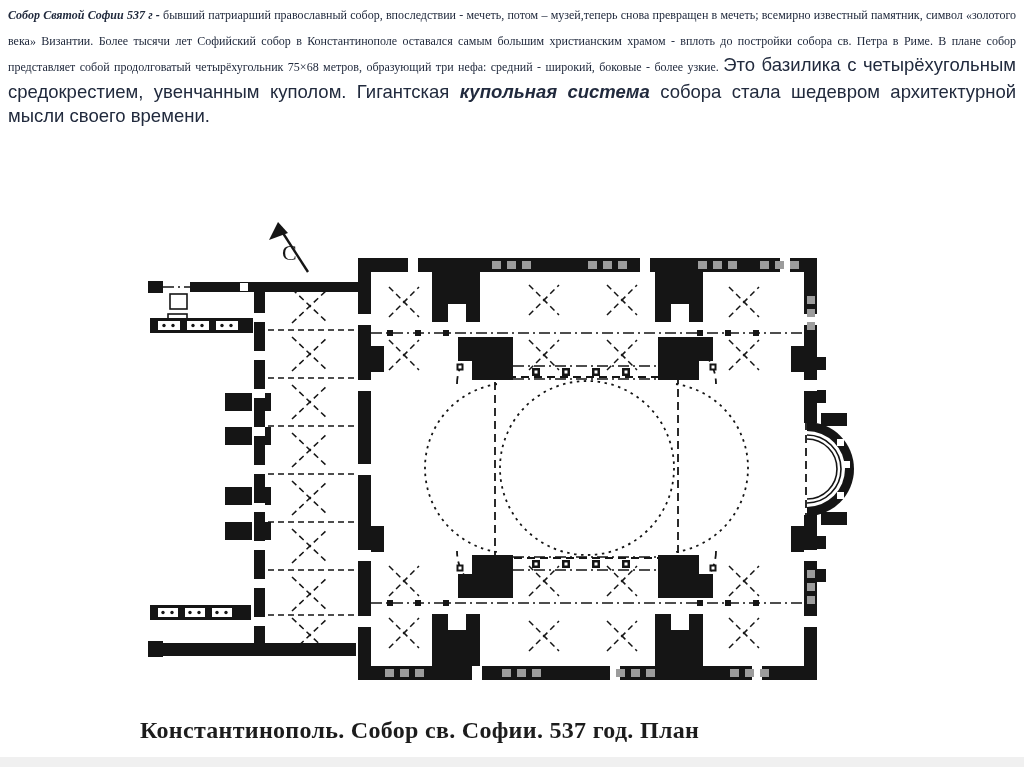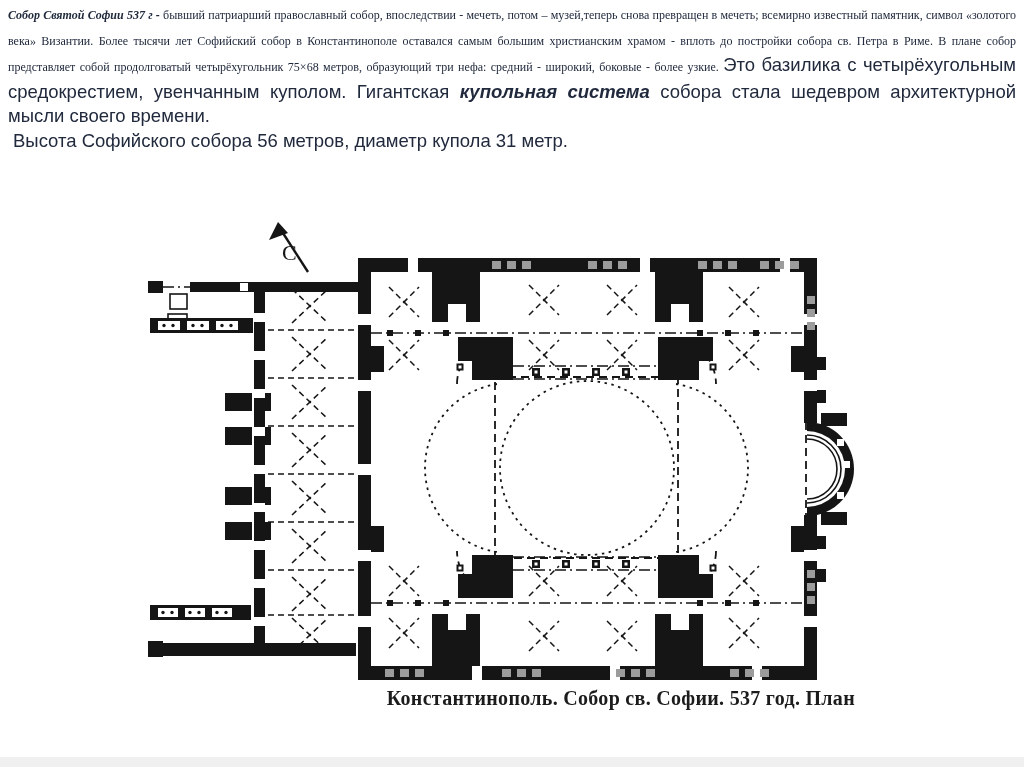--- a/index.html
+++ b/index.html
@@ -20,41 +20,40 @@
     color:var(--intro-text);
   }
   .intro p{margin:0;text-align:justify;line-height:23.6px;}
   .seg-serif{font-family:"Liberation Serif", serif;font-size:12px;}
   .seg-lead{font-weight:bold;font-style:italic;}
   .seg-sans{font-family:"Liberation Sans", sans-serif;font-size:18.5px;}
   .seg-sans-em{font-weight:bold;font-style:italic;}
   .intro p.line2{text-align:left;padding-left:5px;}
   .plan-svg{position:absolute;left:140px;top:218px;color:var(--plan-ink);}
   .caption{
-    position:absolute;left:140px;top:687px;width:715px;text-align:right;
-    font-family:"Liberation Serif", serif;font-weight:bold;font-size:20px;
+    position:absolute;left:140px;top:717px;width:715px;text-align:left;
+    font-family:"Liberation Serif", serif;font-weight:bold;font-size:24px;
     letter-spacing:0.3px;color:var(--caption-text);
   }
   .footer-bar{position:absolute;left:0;bottom:0;width:1024px;height:10px;background:var(--footer-bar);}
   
   .w{fill:currentColor;}
   .ln{stroke:currentColor;fill:none;stroke-width:1.6;}
   .dash{stroke-dasharray:8 5;stroke-width:1.8;}
   .dash2{stroke-dasharray:6 4;stroke-width:1.5;}
   .dot{stroke-dasharray:2.5 4.5;stroke-width:1.8;}
   .dashdot{stroke-dasharray:11 4 2 4;stroke-width:1.4;}
   .wh{fill:#ffffff;}
   .win{fill:#9c9c9c;}
 </style>
 </head>
 <body>
 
 <div class="intro">
   <p><span class="seg-serif seg-lead">Собор Святой Софии 537 г - </span><span class="seg-serif">бывший патриарший православный собор, впоследствии - мечеть, потом – музей,теперь снова превращен в мечеть; всемирно известный памятник, символ «золотого века» Византии. Более тысячи лет Софийский собор в Константинополе оставался самым большим христианским храмом - вплоть до постройки собора св. Петра в Риме. В плане собор представляет собой продолговатый четырёхугольник 75×68 метров, образующий три нефа: средний - широкий, боковые - более узкие. </span><span class="seg-sans">Это базилика с четырёхугольным средокрестием, увенчанным куполом. Гигантская </span><span class="seg-sans seg-sans-em">купольная система</span><span class="seg-sans"> собора стала шедевром архитектурной мысли своего времени.</span></p>
-  <p class="line2 seg-sans">Высота Софийского собора 56 метров, диаметр купола 31 метр.</p>
 </div>
 
 <svg class="plan-svg" width="715" height="470" viewBox="0 0 715 470" xmlns="http://www.w3.org/2000/svg">
 
   <g>
     <line x1="168" y1="54" x2="141" y2="12" stroke="currentColor" stroke-width="2.4"></line>
     <polygon class="w" points="138,4 129,22 148,15"></polygon>
     <text x="142" y="42" font-size="22" font-family="Liberation Serif, serif" fill="currentColor">С</text>
   </g>
 

